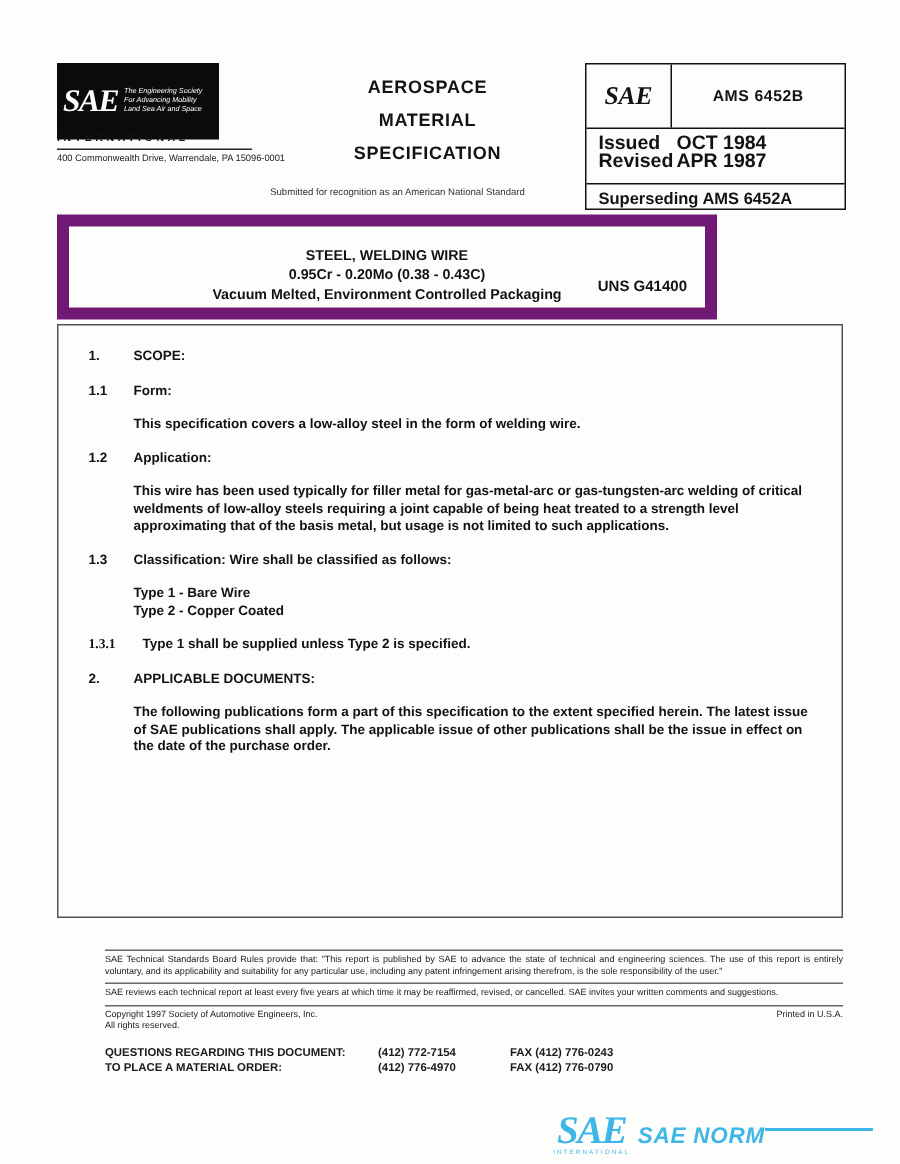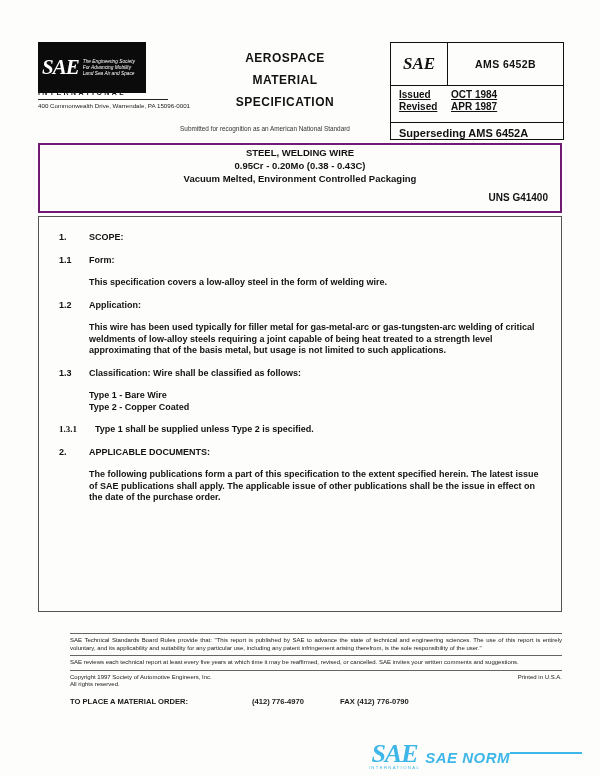--- a/index.html
+++ b/index.html
@@ -16,27 +16,27 @@
   .intl-rule{left:38px;top:99px;width:130px;border-top:1px solid #222;height:0;}
   .address{left:38px;top:102px;font-size:6.2px;white-space:nowrap;color:#222;}
 
   .main-title{left:175px;top:47px;width:220px;text-align:center;font-size:12px;font-weight:bold;line-height:22px;letter-spacing:.5px;}
   .subtitle{left:135px;top:125px;width:260px;text-align:center;font-size:6.4px;color:#333;}
 
   .doc-box{left:390px;top:42px;width:172px;height:96px;border:1.5px solid #111;background:#fdfdfc;}
   .doc-row1{display:flex;height:42px;border-bottom:1.5px solid #111;}
   .doc-logo-cell{width:56px;border-right:1.5px solid #111;display:flex;align-items:center;justify-content:center;font-family:"Liberation Serif",serif;font-style:italic;font-weight:bold;font-size:17px;}
   .doc-num-cell{flex:1;display:flex;align-items:center;justify-content:center;font-size:10.5px;font-weight:bold;letter-spacing:.4px;}
-  .doc-row2{height:30px;border-bottom:1.5px solid #111;padding:3px 8px;font-size:10px;font-weight:bold;line-height:12px;text-decoration:underline;}
+  .doc-row2{height:30px;border-bottom:1.5px solid #111;padding:3px 8px;font-size:13px;font-weight:bold;line-height:12px;}
   .doc-date{display:flex;}
   .doc-date .lbl{width:52px;}
   .doc-row3{height:19px;display:flex;align-items:center;padding:0 8px;font-size:11px;font-weight:bold;}
 
   
-  .title-box{left:38px;top:143px;width:524px;height:70px;border:2px solid #701a75;text-align:center;font-weight:bold;font-size:9.5px;line-height:13px;padding-top:1px;box-sizing:border-box;position:absolute;}
+  .title-box{left:38px;top:143px;width:440px;height:70px;border:8px solid #701a75;text-align:center;font-weight:bold;font-size:9.5px;line-height:13px;padding-top:13px;box-sizing:border-box;position:absolute;}
   .uns{position:absolute;right:12px;bottom:7px;font-size:10px;font-weight:bold;}
 
   
   .body-box{left:38px;top:216px;width:524px;height:396px;border:1px solid #555;padding:15px 18px 0 20px;font-size:9px;font-weight:bold;line-height:11.5px;box-sizing:border-box;overflow:hidden;}
   .sec{display:flex;margin-bottom:11px;}
   .sec .num{flex:0 0 30px;}
   .sec .num.wide{flex-basis:36px;font-family:Liberation Serif, serif;}
   .sec .txt{flex:1;padding-right:2px;}
 
   
@@ -173,20 +173,25 @@
     <div class="rule"></div>
     <div class="copy-row">
       <div>
         <div>Copyright 1997 Society of Automotive Engineers, Inc.</div>
         <div>All rights reserved.</div>
       </div>
       <div>Printed in U.S.A.</div>
     </div>
     <div class="contact">
       <div class="contact-row">
+        <span class="c1">QUESTIONS REGARDING THIS DOCUMENT:</span>
+        <span class="c2">(412) 772-7154</span>
+        <span class="c3">FAX (412) 776-0243</span>
+      </div>
+      <div class="contact-row">
         <span class="c1">TO PLACE A MATERIAL ORDER:</span>
         <span class="c2">(412) 776-4970</span>
         <span class="c3">FAX (412) 776-0790</span>
       </div>
     </div>
   </div>
 
   <div class="abs watermark">
     <div class="wm-left">
       <div class="wm-sae">SAE</div>

